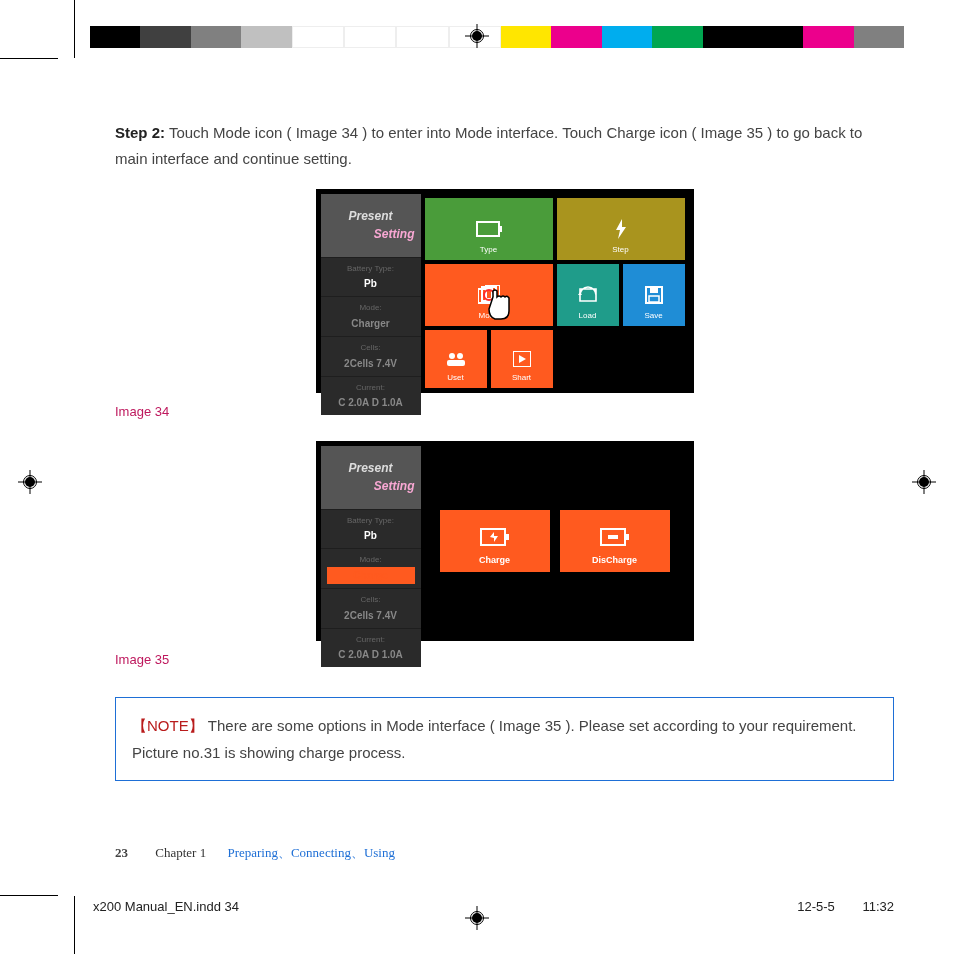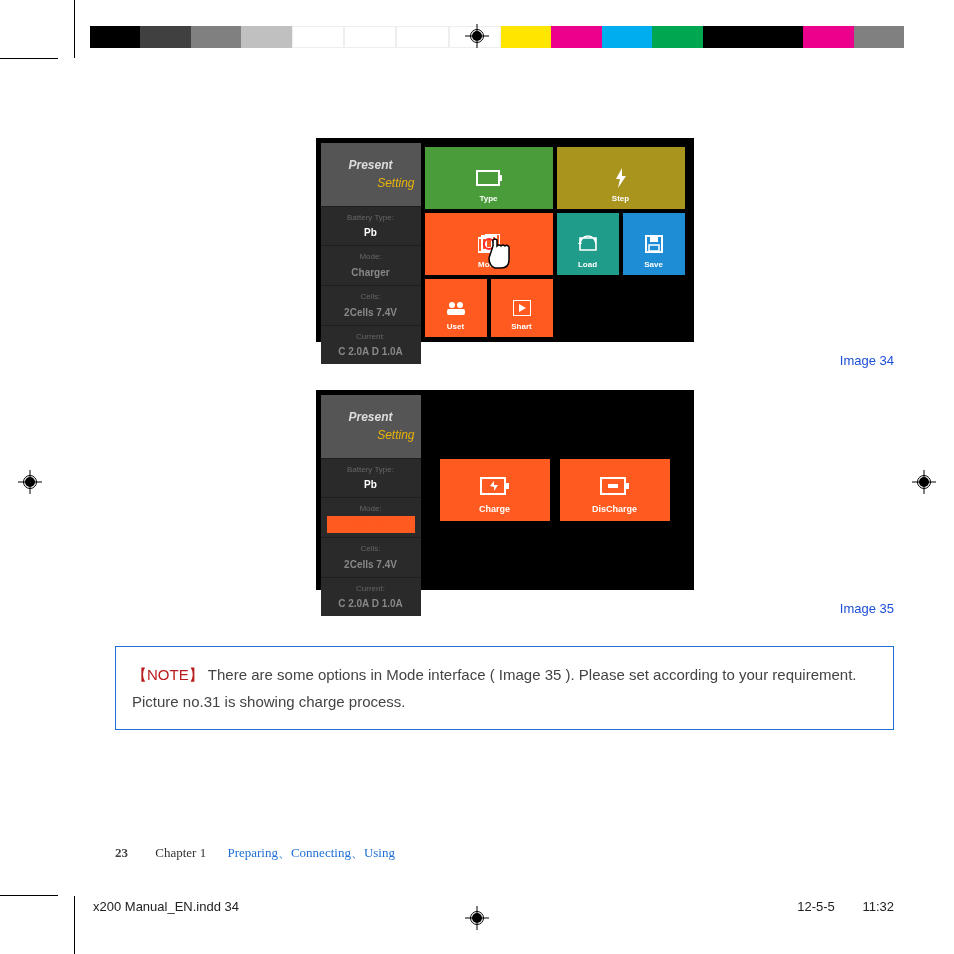--- a/index.html
+++ b/index.html
@@ -36,37 +36,37 @@
     top: 120px;
     bottom: 90px;
     font-size: 15px;
     line-height: 1.7;
     color: #444;
   }
   .step-num { font-weight: bold; color: #222; }
 
   .figure-wrap { text-align: center; }
   .fig { display: inline-block; background: #000; padding: 5px; margin-top: 18px; }
-  .caption { text-align: right; font-size: 13px; color: #1d4ed8; margin-top: 8px; }
+  .caption { text-align: left; font-size: 13px; color: #be185d; margin-top: 8px; }
 
   
   .ui { display: flex; width: 368px; height: 194px; }
   .sidebar { width: 100px; background: #1e1e1e; display:flex; flex-direction:column; }
   .sidebar .title { background:#555; padding:12px 6px; }
   .sidebar .title .l1 { color:#ddd; font-size:12px; font-weight:bold; font-style:italic; }
-  .sidebar .title .l2 { color:#eab308; font-size:12px; font-weight:normal; font-style:italic; text-align:right; margin-top:-2px;}
+  .sidebar .title .l2 { color:#f9a8d4; font-size:12px; font-weight:bold; font-style:italic; text-align:right; margin-top:-2px;}
   .sidebar .row { flex:1; background:#2a2a2a; margin-top:1px; padding:4px 6px; display:flex; flex-direction:column; justify-content:flex-start;}
   .sidebar .lbl { color:#666; font-size:8px; }
   .sidebar .val { color:#888; font-size:10px; font-weight:bold; text-align:center; }
   .sidebar .val.white { color:#fff; }
   .sidebar .val.orange { color:#ff5a1f; }
 
   .grid { flex:1; display:grid; grid-template-columns:1fr 1fr 1fr 1fr; grid-template-rows:62px 62px 58px; gap:4px; padding:4px; background:#000;}
   .tile { position:relative; display:flex; flex-direction:column; align-items:center; justify-content:center; }
-  .tile .tl { position:absolute; bottom:3px; font-size:8px; color:#fff; font-weight:bold;}
+  .tile .tl { position:absolute; bottom:3px; font-size:8px; color:#fff; font-weight:normal;}
   .tile .ic { width:26px; height:20px; display:flex; align-items:center; justify-content:center;}
   .sp2 { grid-column: span 2; }
   .green2 { background:#4a9c3a; }
   .olive { background:#a9941e; }
   .orange { background:#ff5a1f; }
   .blue { background:#1f8dd6; }
   .teal { background:#1f9c8a; }
 
   
   .ui2 { display:flex; width:368px; height:190px; background:#000;}
@@ -128,20 +128,23 @@
     <div class="circ"></div>
   </div>
 <div class="reg bot">
     <div class="circ"></div>
   </div>
 <div class="crop-bot-line-v"></div>
 <div class="crop-bot-line-h"></div>
 
 <div class="page">
 
+  <p>
+    <span class="step-num">Step 2:</span><span> Touch Mode icon ( Image 34 ) to enter into Mode interface. Touch Charge icon ( Image 35 ) to go back to main interface and continue setting.</span>
+  </p>
 
   <div class="figure-wrap">
     <div class="fig">
       <div class="ui">
         <div class="sidebar">
           <div class="title">
             <div class="l1">Present</div>
             <div class="l2">Setting</div>
           </div>
           <div class="row">

